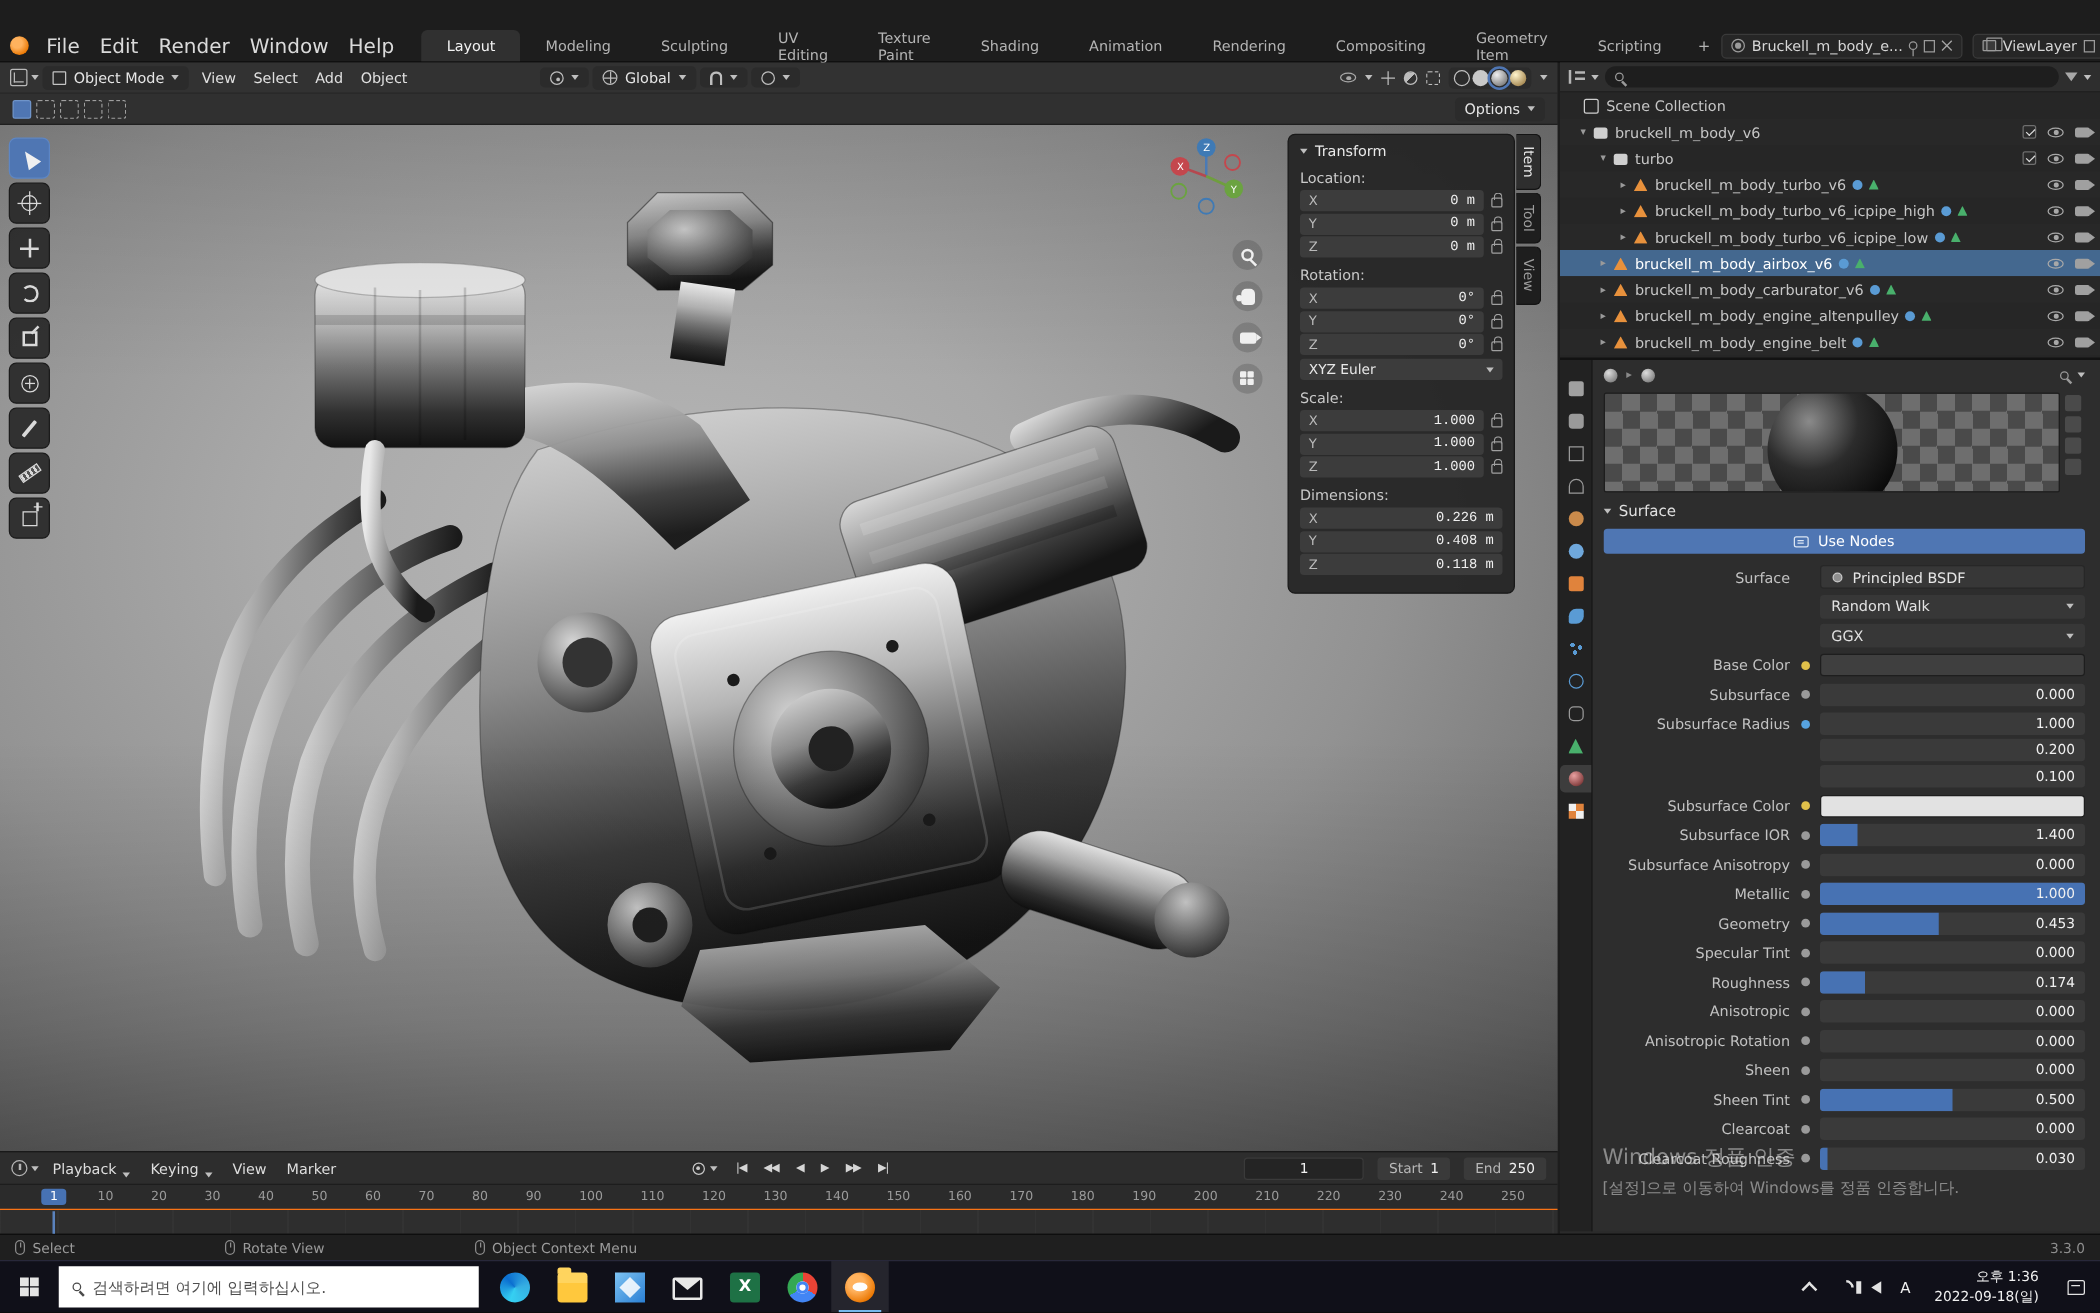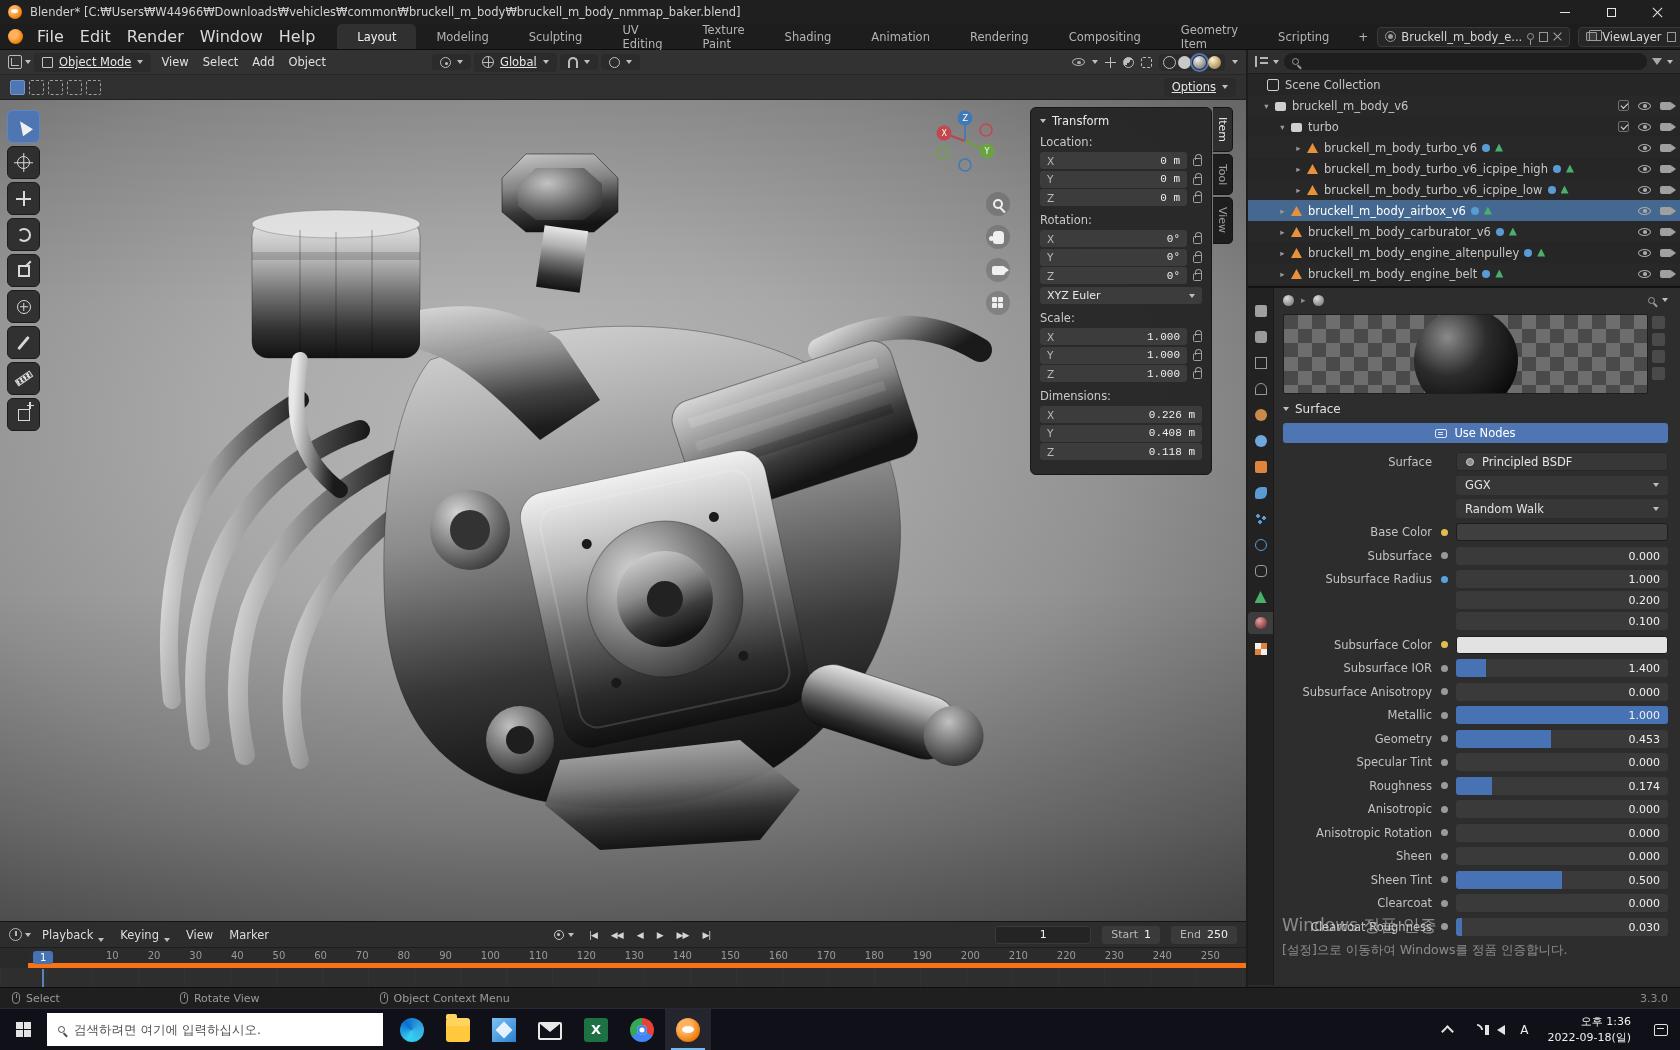--- a/index.html
+++ b/index.html
@@ -42,21 +42,21 @@
   .i-x::before { transform:rotate(45deg);} .i-x::after { transform:rotate(-45deg);}
   .i-layers { width:11px; height:9px; border:1px solid #9a9a9a; border-radius:1px; position:relative; background:#3a3a3a; }
   .i-layers::after { content:""; position:absolute; left:2px; top:-3px; width:11px; height:9px; border:1px solid #9a9a9a; border-radius:1px; }
   .car { width:0; height:0; border-left:3.5px solid transparent; border-right:3.5px solid transparent; border-top:4px solid #bfbfbf; display:inline-block; flex:none; }
 
   
   .viewport { position:absolute; top:50px; left:0; width:1246px; height:871px; }
   .vp-header { height:25px; background:#323232; border-bottom:1px solid #262626; display:flex; align-items:center; padding:0 8px; gap:3px; }
   .ed-icon { width:14px; height:14px; border:1px solid #b9b9b9; border-radius:2px; position:relative; }
   .ed-icon::after { content:""; position:absolute; left:2px; top:2px; right:2px; bottom:2px; border-left:1px solid #b9b9b9; border-bottom:1px solid #b9b9b9; }
-  .dd { display:flex; align-items:center; gap:6px; background:#2b2b2b; border-radius:4px; padding:2.5px 8px; color:#e6e6e6; font-size:11.5px;text-decoration:underline; }
+  .dd { display:flex; align-items:center; gap:6px; background:#2b2b2b; border-radius:4px; padding:2.5px 8px; color:#e6e6e6; font-size:11.5px; }
   .vp-menu { padding:3px 7px; color:#e0e0e0; font-size:11.5px; }
   .i-cube { width:11px; height:11px; border:1px solid #c4c4c4; border-radius:1px; position:relative; }
   .i-globe { width:12px; height:12px; border:1px solid #bdbdbd; border-radius:50%; position:relative; overflow:hidden; }
   .i-globe::before { content:""; position:absolute; left:50%; top:0; bottom:0; width:1px; background:#bdbdbd; }
   .i-globe::after { content:""; position:absolute; top:50%; left:0; right:0; height:1px; background:#bdbdbd; }
   .i-pivot { width:11px; height:11px; border-radius:50%; border:1px solid #bdbdbd; position:relative; }
   .i-pivot::after { content:""; position:absolute; left:4px; top:4px; width:3px; height:3px; background:#bdbdbd; border-radius:50%; }
   .i-magnet { width:10px; height:11px; border:2px solid #bdbdbd; border-bottom:none; border-radius:6px 6px 0 0; }
   .i-propcirc { width:11px; height:11px; border:1px solid #bdbdbd; border-radius:50%; }
   .vph-right { margin-left:auto; display:flex; align-items:center; gap:7px; }
@@ -230,21 +230,21 @@
   .tl-spacer { flex:1; }
   .rec-btn { display:flex; align-items:center; gap:4px; padding:0 6px; }
   .rec-dot { width:10px; height:10px; border:1.5px solid #c9c9c9; border-radius:50%; position:relative; }
   .rec-dot::after { content:""; position:absolute; left:2px; top:2px; width:3px; height:3px; border-radius:50%; background:#c9c9c9; }
   .transport { display:flex; align-items:center; gap:2px; }
   .tr-btn { color:#d5d5d5; font-size:9px; padding:3px 6px; letter-spacing:-1px; }
   .frame-field { width:96px; height:18px; background:#242424; border:1px solid #3a3a3a; border-radius:3px; display:flex; align-items:center; justify-content:center; color:#f2f2f2; font-size:11px; margin-left:8px; }
   .se-field { height:18px; background:#3a3a3a; border-radius:3px; display:flex; align-items:center; gap:6px; padding:0 9px; font-size:11px; margin-left:8px; }
   .se-field .lbl { color:#b8b8b8; }
   .se-field .val { color:#f0f0f0; }
-  .tl-ruler { position:relative; height:20px; background:#2b2b2b; border-bottom:5px solid #f97316; display:flex; align-items:center; justify-content:space-between; padding:0 26px 0 78px; color:#9a9a9a; font-size:10px;margin-left:28px; }
+  .tl-ruler { position:relative; height:20px; background:#2b2b2b; border-bottom:1px solid #f97316; display:flex; align-items:center; justify-content:space-between; padding:0 26px 0 78px; color:#9a9a9a; font-size:10px; }
   .tick { flex:none; }
   .tl-body { height:19px; background:#2e2e2e; background-image:repeating-linear-gradient(90deg, rgba(255,255,255,0.025) 0 1px, transparent 1px 46px); }
   .ph-box { position:absolute; top:29px; left:33px; background:#4772b3; color:#fff; font-size:10px; padding:1px 7px; border-radius:3px; z-index:4; }
   .ph-line { position:absolute; top:47px; left:42px; width:2px; bottom:0; background:#5a82bd; z-index:3; }
 
   
   .statusbar { position:absolute; top:987px; left:0; right:0; height:21px; background:#1f1f1f; border-top:1px solid #0e0e0e; display:flex; align-items:center; padding:0 12px; color:#9b9b9b; font-size:11px; }
   .hint { display:flex; align-items:center; gap:6px; margin-right:120px; }
   .mouse-ic { width:8px; height:12px; border:1px solid #8c8c8c; border-radius:4px; position:relative; flex:none; }
   .mouse-ic::after { content:""; position:absolute; left:50%; top:1px; width:1px; height:4px; background:#8c8c8c; }
@@ -293,35 +293,20 @@
   
   .watermark { position:absolute; left:1282px; top:914px; z-index:40; color:rgba(232,232,232,0.5); pointer-events:none; }
   .wm1 { font-size:17px; }
   .wm2 { font-size:12.5px; margin-top:5px; }
 </style>
 </head>
 <body>
 
 <div class="screen">
 
-  <div class="titlebar">
-    <span class="blogo"></span>
-    <span class="ttl">Blender* [C:₩Users₩W44966₩Downloads₩vehicles₩common₩bruckell_m_body₩bruckell_m_body_nmmap_baker.blend]</span>
-    <div class="win-controls">
-      <span class="win-btn">
-          <span class="g-min"></span>
-        </span>
-      <span class="win-btn">
-          <span class="g-max"></span>
-        </span>
-      <span class="win-btn close">
-          <span class="g-close"></span>
-        </span>
-    </div>
-  </div>
 
   <div class="topbar">
     <span class="app-ic"></span>
     <nav class="menus">
 
     <span class="menu-item">File</span>
         <span class="menu-item">Edit</span>
         <span class="menu-item">Render</span>
         <span class="menu-item">Window</span>
         <span class="menu-item">Help</span>
@@ -921,29 +906,29 @@
           <span class="pdot" style="background:transparent"></span>
           <div class="node-btn">
             <span class="socket"></span>
             <span>Principled BSDF</span>
           </div>
         </div>
         <div class="prow">
           <span class="plabel"></span>
           <span class="pdot" style="background:transparent"></span>
           <div class="pdrop">
-            <span>GGX</span>
+            <span>Random Walk</span>
             <span class="car"></span>
           </div>
         </div>
         <div class="prow">
           <span class="plabel"></span>
           <span class="pdot" style="background:transparent"></span>
           <div class="pdrop">
-            <span>Random Walk</span>
+            <span>GGX</span>
             <span class="car"></span>
           </div>
         </div>
         <div>
 
             <div class="prow t-color">
               <span class="plabel">Base Color</span>
               <span class="pdot" style="background: rgb(224, 192, 74);"></span>
 
               <span class="pswatch" style="background: rgb(63, 63, 63);"></span>

